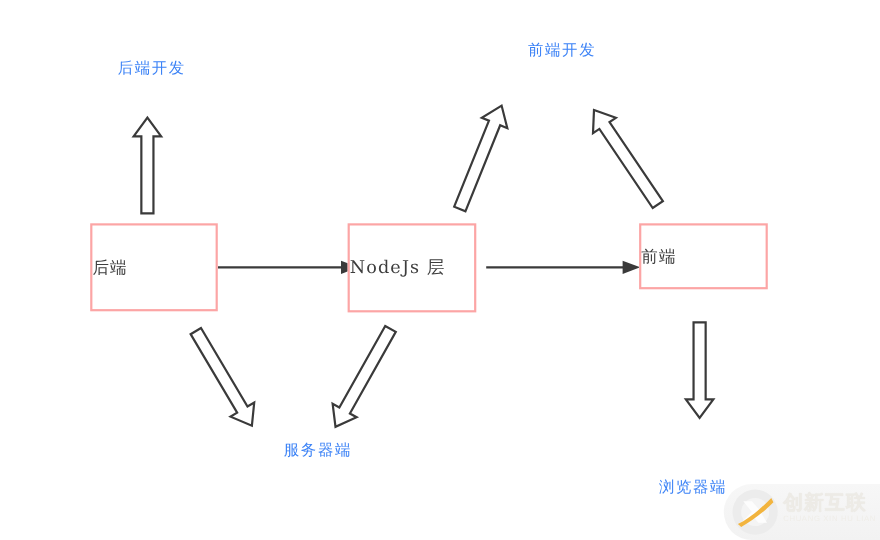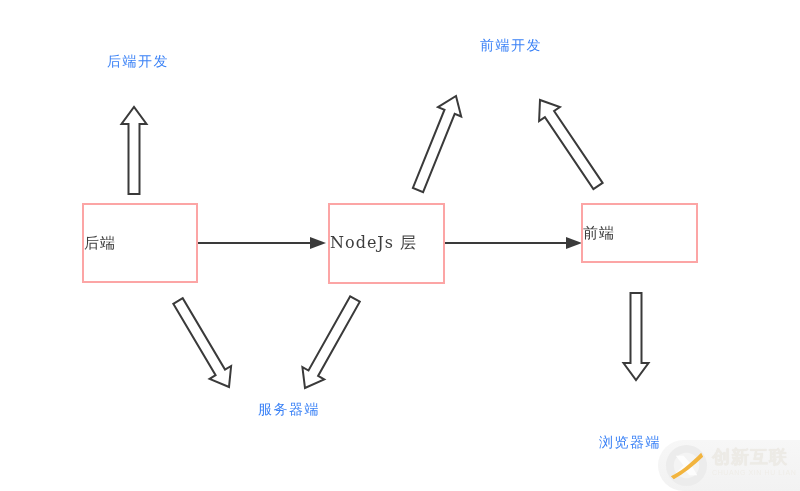--- a/index.html
+++ b/index.html
@@ -11,21 +11,21 @@
   #stage{position:relative;width:800px;height:491px;background:#ffffff;}
   svg.layer{position:absolute;left:0;top:0;width:800px;height:491px;}
 
   .node{
     position:absolute;box-sizing:border-box;
     border:2px solid #fca5a5;background:#ffffff;
     display:flex;align-items:center;justify-content:flex-start;
     font-size:15px;color:#3d3d3d;letter-spacing:1px;
   }
   #node-backend {left:82px; top:203px;width:116px;height:80px;}
-  #node-nodejs  {left:328px;top:203px;width:117px;height:81px;
+  #node-nodejs  {left:316px;top:203px;width:117px;height:81px;
                  font-family:"DejaVu Serif","Liberation Serif",serif;font-size:16px;}
   #node-frontend{left:581px;top:203px;width:117px;height:60px;}
 
   .outer-label{
     position:absolute;transform:translate(-50%,-50%);
     font-size:14px;color:#3b82f6;letter-spacing:1.5px;white-space:nowrap;
   }
   #label-backend-dev {left:138px;top:62px;}
   #label-frontend-dev{left:492px;top:46px;margin-left:19px;}
   #label-server-side {left:289px;top:410px;}

